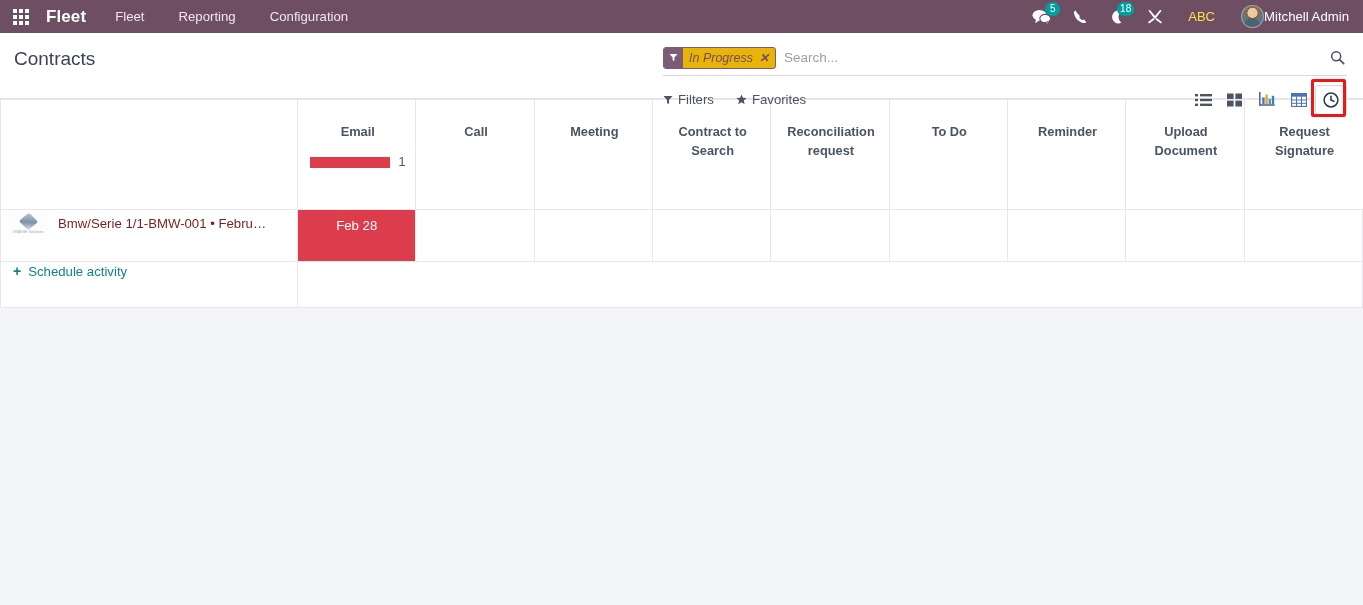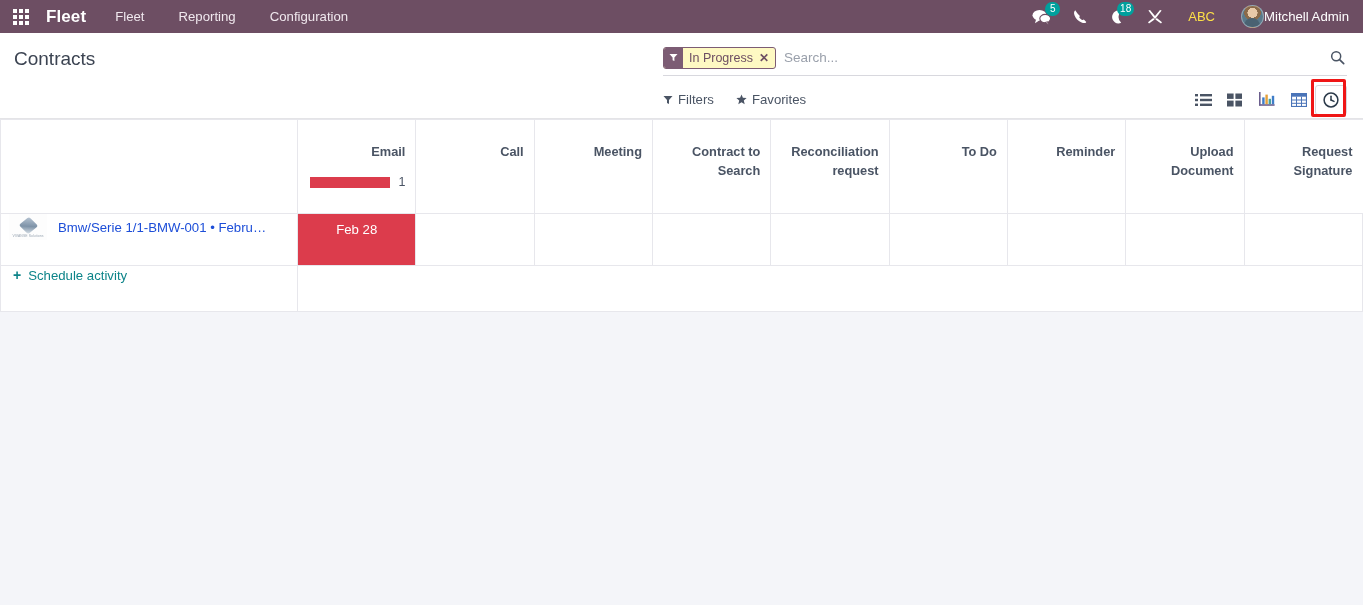--- a/index.html
+++ b/index.html
@@ -104,21 +104,21 @@
     background:#4a6272; border-radius:8px 8px 0 0;
   }
   .user-name { font-size: 13.2px; color: #ffffff; white-space: nowrap; }
 
   
   .control-panel {
     background: #ffffff;
     border-bottom: 1px solid #e4e4e7;
     padding: 0;
     position: relative;
-    height: 86px;
+    height: 66px;
   }
   .cp-row1 {
     display: flex;
     align-items: flex-start;
     padding: 12px 16px 0 14px;
     height: 48px;
   }
   .page-title {
     font-size: 19px;
     color: #3c4452;
@@ -137,21 +137,22 @@
     position: relative;
   }
   .facet {
     display: flex;
     align-items: stretch;
     height: 22px;
     border: 1px solid #7c5c74;
     border-radius: 3px;
     overflow: hidden;
     flex: 0 0 auto;
-    background: #fef9c3;
+    background: #eab308;
+    font-style: italic;
   }
   .facet-icon {
     background: #7c5c74;
     color: #ffffff;
     display: flex; align-items: center; justify-content: center;
     padding: 0 5px;
     font-size: 10px;
   }
   .facet-label {
     color: #6d4e63;
@@ -251,22 +252,22 @@
   }
   th.col-record {
     width: 297px;
     border-left: none;
     border-top: none;
     background: #ffffff;
   }
   th.col-type {
     width: 118.3px;
     padding: 22px 10px 0 12px;
-    text-align: right;
-    height: 94px;
+    text-align: center;
+    height: 110px;
     border-top: none;
   }
   th.col-type:last-child { border-right: none; }
   .th-label {
     font-size: 12.8px;
     font-weight: bold;
     color: #4a5464;
     line-height: 19px;
   }
   .th-progress {
@@ -325,21 +326,21 @@
     position: absolute;
     bottom: 2px; left: 0; right: 0;
     text-align: center;
     font-size: 3.4px;
     color: #9aa6b3;
     letter-spacing: .1px;
     white-space: nowrap;
   }
   .record-name {
     font-size: 13.2px;
-    color: #1d4ed8;
+    color: #7f1d1d;
     white-space: nowrap;
     overflow: hidden;
     text-overflow: ellipsis;
   }
   td.cell {
     height: 52px;
     padding: 8px;
     vertical-align: middle;
   }
   td.cell.overdue {

